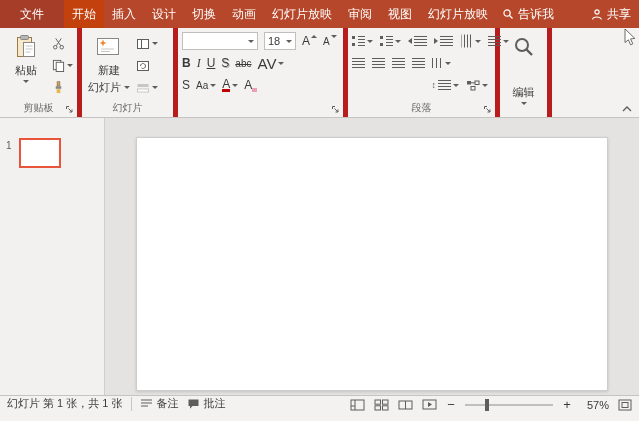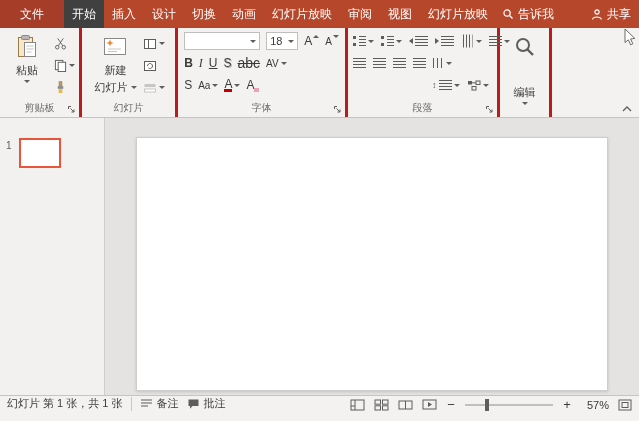--- a/index.html
+++ b/index.html
@@ -9,29 +9,29 @@
     position: relative; overflow: hidden; background: #fff;
     color: #3B3A39;
   }
   .app { position: absolute; inset: 0; display: flex; flex-direction: column; }
 
   
   .menubar { height: 28px; background: #B7472A; display: flex; align-items: stretch;
              color: #fff; font-size: 12px; flex: 0 0 auto; white-space: nowrap; }
   .tab { padding: 0 8px; display: flex; align-items: center; cursor: default; }
   .tab.file { background: #A53D28; padding: 0 20px; }
-  .tab.active { background: #404040; }
+  .tab.active { background: #c2410c; }
   .tellme { display: flex; align-items: center; gap: 4px; padding: 0 6px; }
   .spacer { flex: 1; }
   .share { display: flex; align-items: center; gap: 4px; padding: 0 8px; }
 
   
   .ribbon { height: 90px; background: #F3F2F1; border-bottom: 1px solid #C6C4C2;
             display: flex; position: relative; flex: 0 0 auto; }
-  .group { position: relative; border-right: 3px solid #b91c1c; padding: 3px 4px 15px; display: flex; gap: 4px; justify-content: center; }
+  .group { position: relative; border-right: 5px solid #b91c1c; padding: 3px 4px 15px; display: flex; gap: 4px; }
   .group.single { padding-bottom: 3px; }
   .group-label { position: absolute; left: 0; right: 0; bottom: 2px; text-align: center;
                  font-size: 10px; color: #6A6865; }
   .launcher { position: absolute; right: 2px; bottom: 2px; width: 10px; height: 10px; display: flex; }
 
   .big-btn { display: flex; flex-direction: column; align-items: center; width: 46px;
              font-size: 11px; gap: 2px; padding-top: 2px; }
   .bigicon { height: 28px; display: flex; align-items: center; }
   .lblrow { display: flex; align-items: center; gap: 3px; }
   .caret { width: 0; height: 0; border-left: 3px solid transparent; border-right: 3px solid transparent;
@@ -43,22 +43,22 @@
   .frow { display: flex; align-items: center; gap: 6px; height: 18px; }
   .combo { background: #fff; border: 1px solid #C1BFBD; height: 18px; display: flex;
            align-items: center; justify-content: space-between; font-size: 11px; padding: 0 3px; }
   .combo.name { width: 76px; } .combo.size { width: 32px; }
 
   .fmt { font-size: 12px; line-height: 13px; color: #3B3A39; }
   .fmt.b { font-weight: 700; }
   .fmt.i { font-style: italic; font-family: "Liberation Serif", serif; }
   .fmt.u { text-decoration: underline; }
   .fmt.s { text-shadow: 1px 1px 0 #b5b3b1; }
-  .fmt.abc { font-size: 14px; text-decoration: line-through; }
-  .fmt.av { font-size: 10px; }
+  .fmt.abc { font-size: 10px; text-decoration: line-through; }
+  .fmt.av { font-size: 15px; }
   .fmt.small { font-size: 10px; }
   .fmt.colorbar { border-bottom: 3px solid #C00000; line-height: 10px; }
   .fmt.clear { position: relative; }
   .fmt.clear::after { content:""; position:absolute; right:-5px; bottom:0; width:5px; height:4px; background:#E9A1B5; }
   .grow-wrap { display:inline-flex; align-items:flex-start; gap:1px; }
   .tri-up { width:0;height:0;border-left:3px solid transparent;border-right:3px solid transparent;border-bottom:3.5px solid #5F5D5B; }
   .tri-dn { width:0;height:0;border-left:3px solid transparent;border-right:3px solid transparent;border-top:3.5px solid #5F5D5B; }
   .tri-l { width:0;height:0;border-top:3px solid transparent;border-bottom:3px solid transparent;border-right:4px solid #5F5D5B; }
   .tri-r { width:0;height:0;border-top:3px solid transparent;border-bottom:3px solid transparent;border-left:4px solid #5F5D5B; }
 
@@ -263,21 +263,20 @@
             <span class="fmt small">Aa</span>
             <i class="caret"></i>
           </span>
           <span class="mini">
             <span class="fmt colorbar">A</span>
             <i class="caret"></i>
           </span>
           <span class="fmt clear">A</span>
         </div>
       </div>
-      <span class="group-label">字体</span>
       <span class="launcher">
         <svg width="9" height="9" viewBox="0 0 9 9">
             <path d="M1.5 1.5 H4 M1.5 1.5 V4" stroke="#5F5D5B" fill="none"></path>
             <path d="M3.5 3.5 L7 7 M7 4.5 V7 H4.5" stroke="#5F5D5B" fill="none"></path>
           </svg>
       </span>
     </section>
 
     <section class="group" style="width:152px">
       <div class="rows" style="width:140px">

